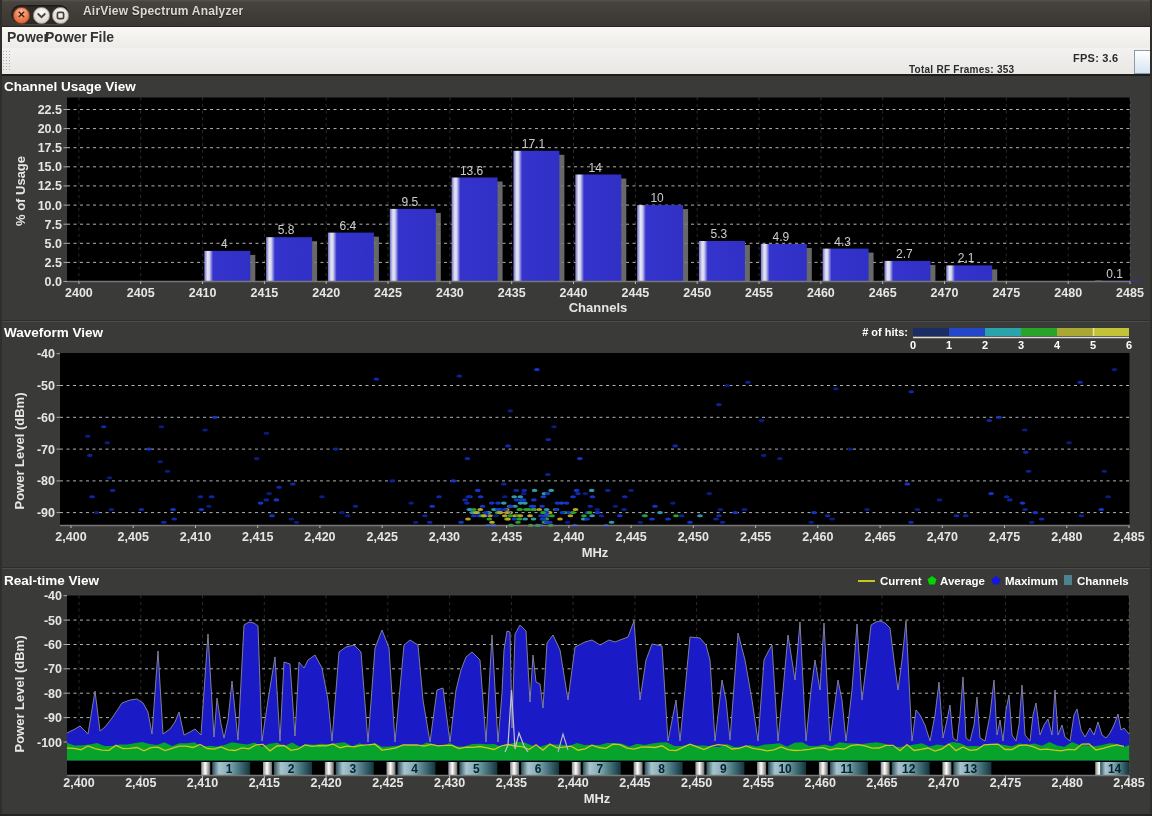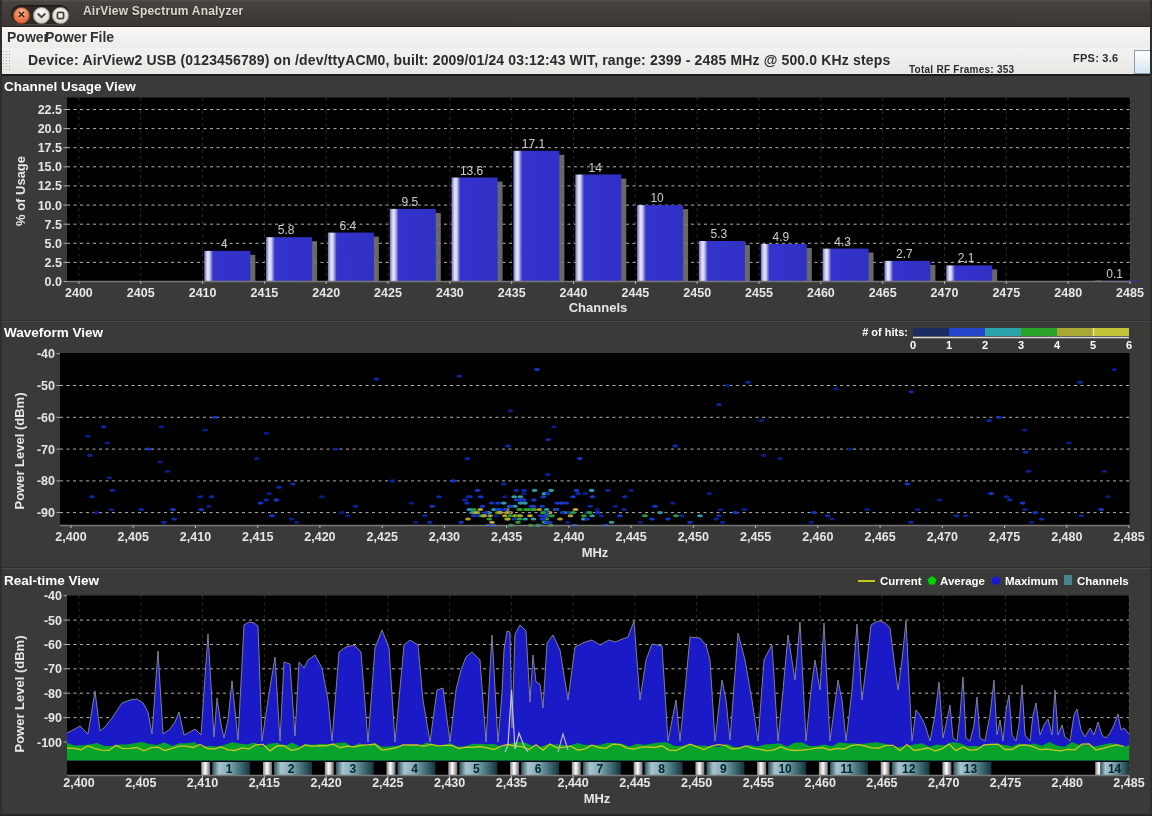--- a/index.html
+++ b/index.html
@@ -39,21 +39,20 @@
  </div>
  <div id="title">AirView Spectrum Analyzer</div>
 </div>
 <div id="menubar">
     <span style="left:7px">Power</span>
     <span style="left:45px">Power</span>
     <span style="left:90px">File</span>
   </div>
 <div id="toolbar">
  <div id="grip"></div>
- <div id="tbtext">Device: AirView2 USB (0123456789) on /dev/ttyACM0, built: 2009/01/24 03:12:43 WIT, range: 2399 - 2485 MHz @ 500.0 KHz steps</div>
  <div id="tbframes">Total RF Frames: 353</div>
  <div id="tbfps">FPS: 3.6</div>
  <div id="tbbtn"></div>
 </div>
 <svg width="1152" height="816" viewBox="0 0 1152 816" style="position:absolute;left:0;top:0;font-family:'Liberation Sans',sans-serif">
 <defs>
 <linearGradient id="barg" x1="0" y1="0" x2="1" y2="0">
         <stop offset="0" stop-color="#7070c8"></stop>
         <stop offset="0.07" stop-color="#e4e4f4"></stop>
         <stop offset="0.11" stop-color="#d8d8ee"></stop>

